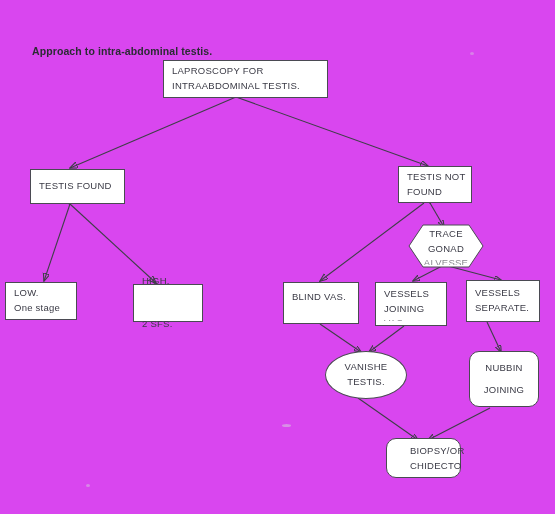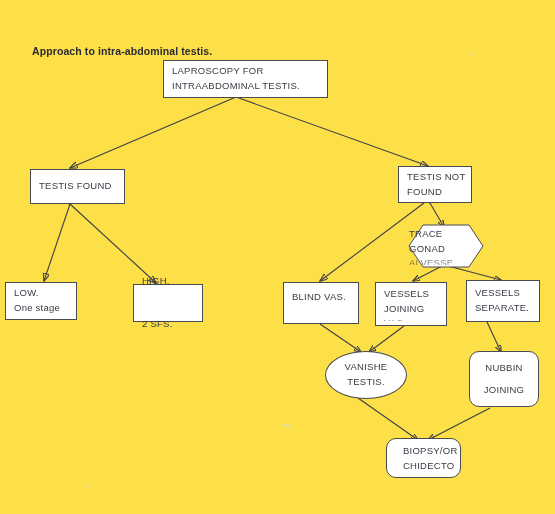--- a/index.html
+++ b/index.html
@@ -7,21 +7,21 @@
     padding: 0;
     background: #ffffff;
   }
   body {
     font-family: "Liberation Sans", sans-serif;
   }
   #canvas {
     position: relative;
     width: 555px;
     height: 514px;
-    background: #fde047;
+    background: #d946ef;
     overflow: hidden;
   }
   
   #chart-title {
     position: absolute;
     left: 32px;
     top: 45px;
     font-size: 10.5px;
     font-weight: bold;
     color: #2b2b33;
@@ -47,21 +47,21 @@
   .rect {
     border: 1px solid #4a4a52;
     background: #ffffff;
     padding: 4px 8px;
   }
   
   .rounded {
     border: 1px solid #4a4a52;
     background: #ffffff;
     border-radius: 10px;
-    padding: 4px 16px;
+    padding: 4px 23px;
     align-items: center;
     text-align: center;
   }
   
   .ellipse {
     border: 1px solid #4a4a52;
     background: #ffffff;
     border-radius: 50%;
     align-items: center;
     text-align: center;
@@ -78,21 +78,21 @@
   }
   .hexwrap .hextext {
     position: absolute;
     left: 0;
     top: 0;
     width: 100%;
     height: 100%;
     display: flex;
     flex-direction: column;
     justify-content: center;
-    align-items: flex-start;
+    align-items: center;
     color: #3a3a45;
     font-size: 9.5px;
     letter-spacing: 0.25px;
     line-height: 1.55;
     overflow: hidden;
   }
   
   .clipped {
     overflow: hidden;
     max-height: 9px;

